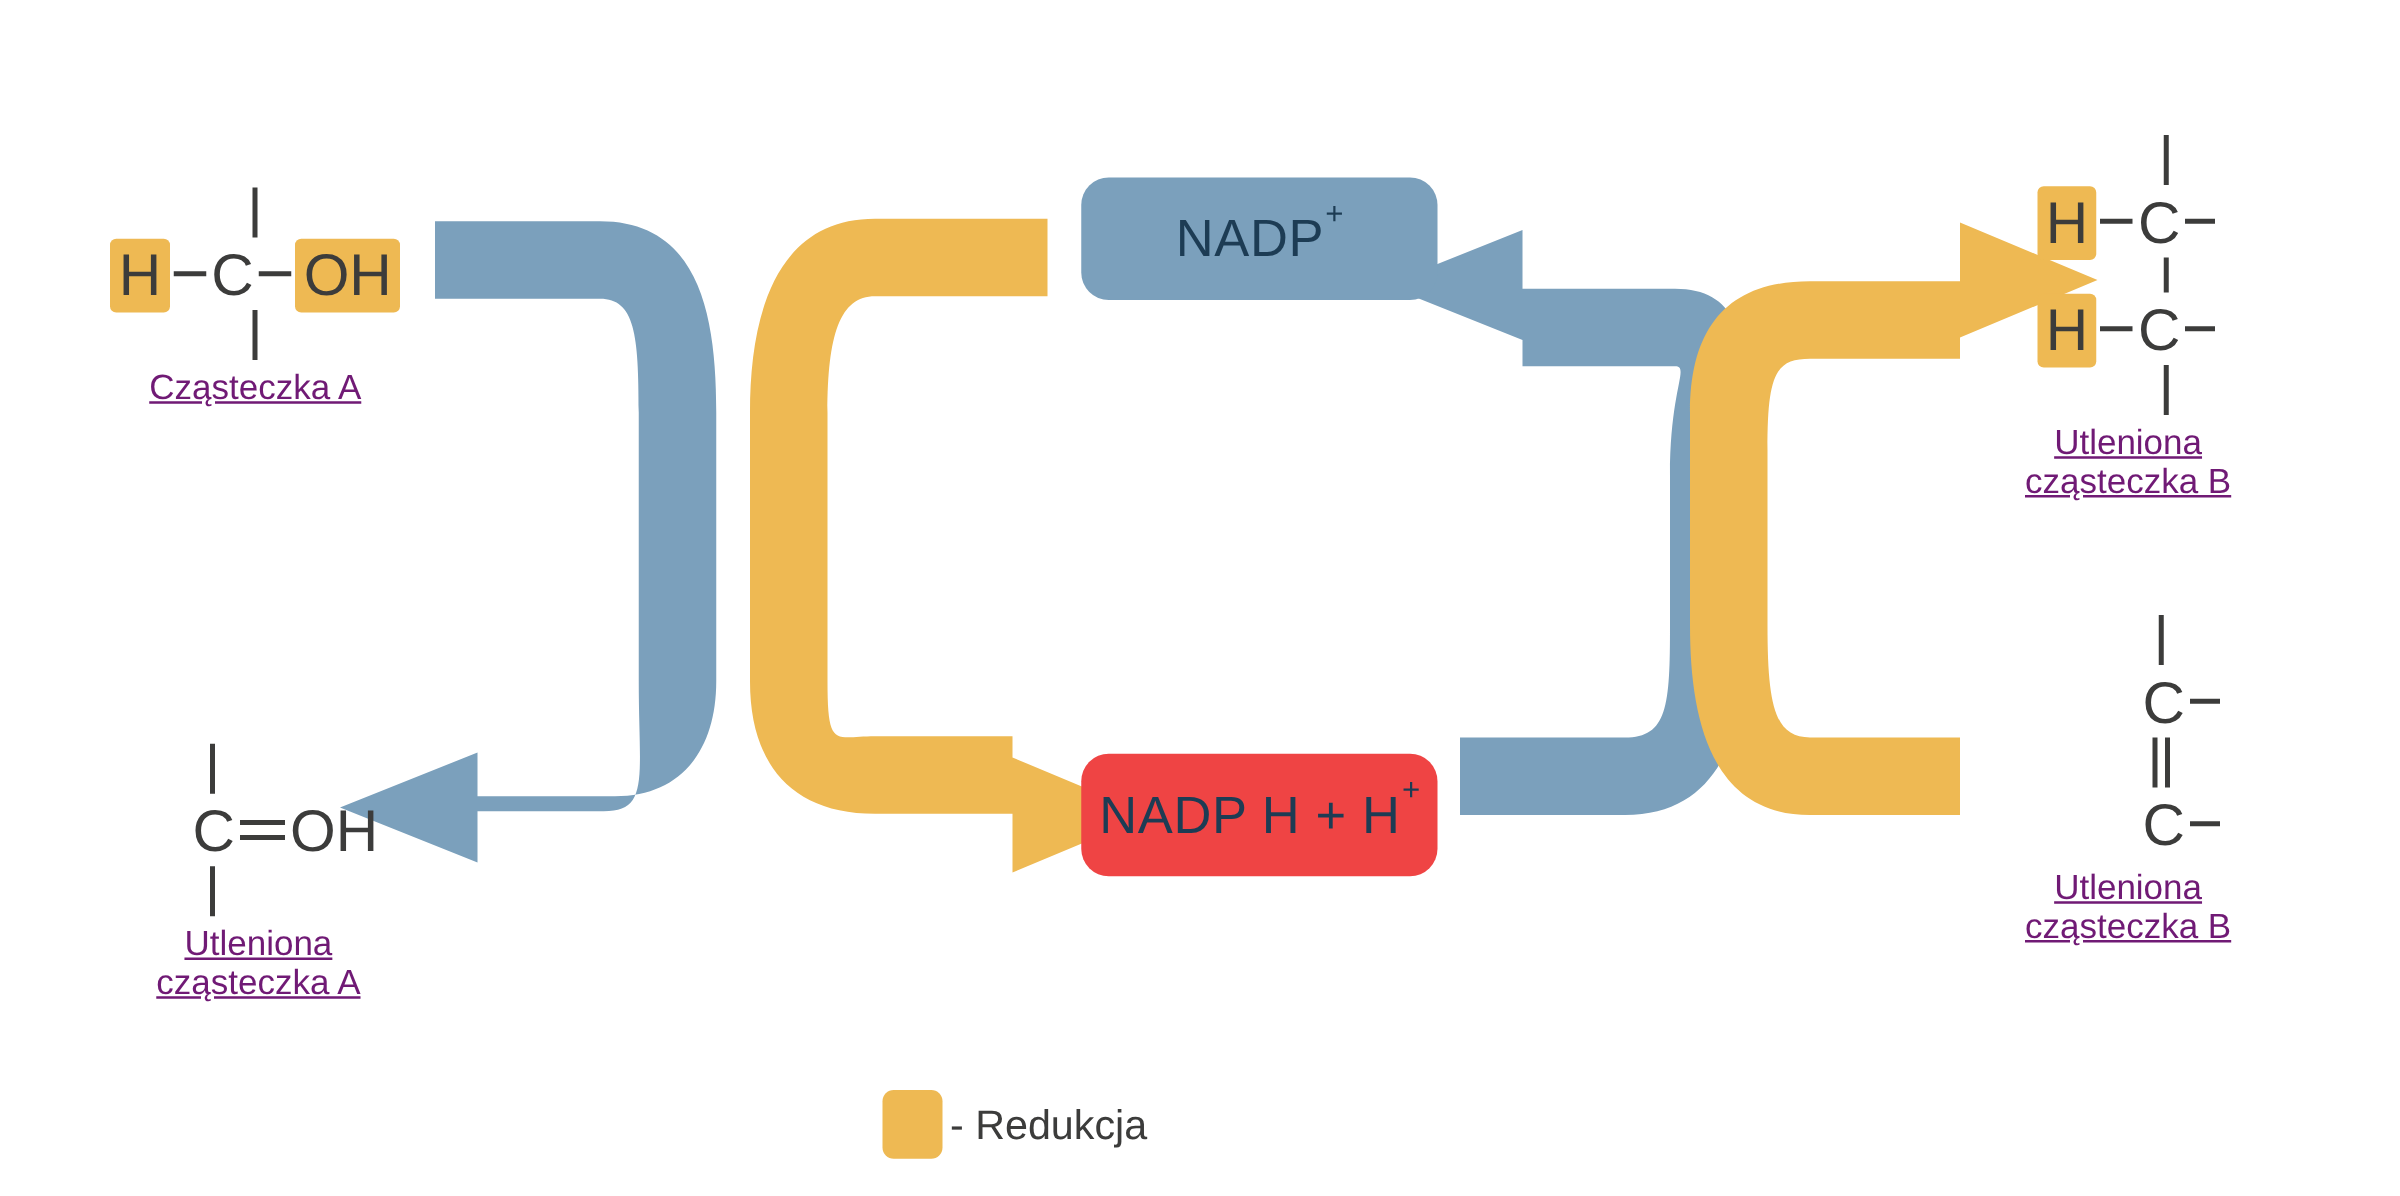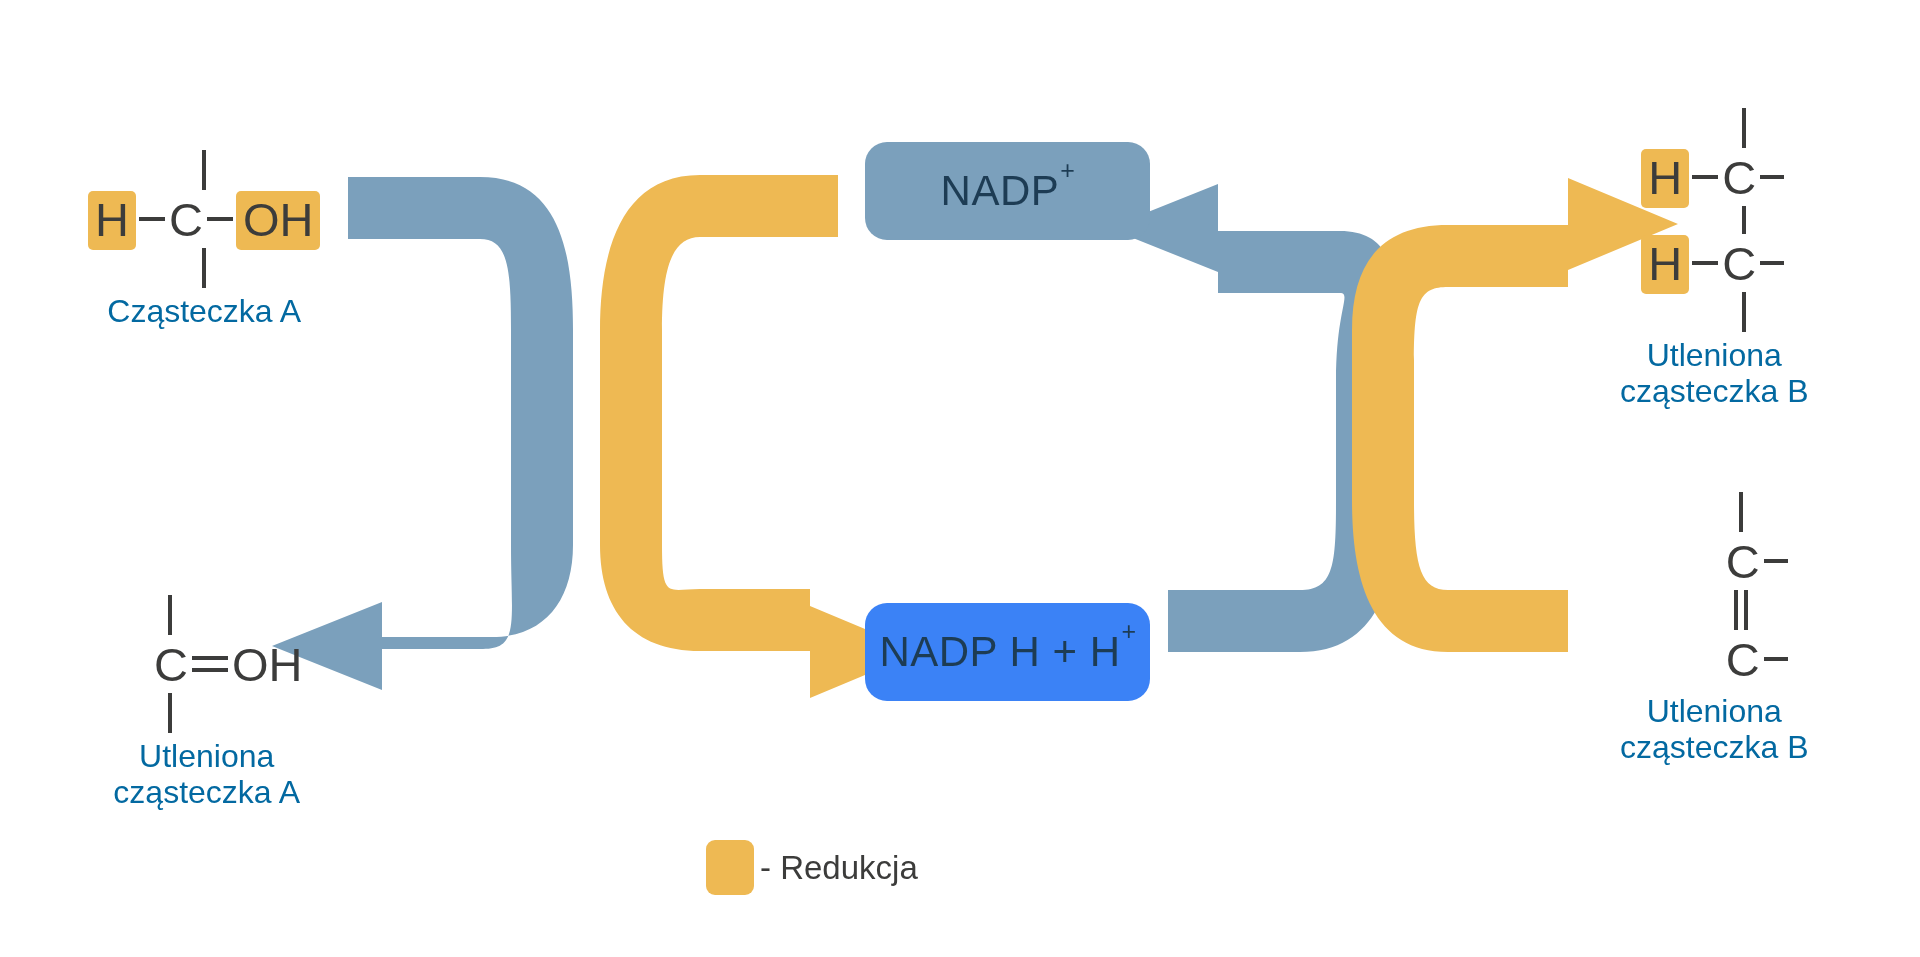--- a/index.html
+++ b/index.html
@@ -93,25 +93,26 @@
     top: 0;
     width: 4px;
     height: 40px;
     background: #3c3c3b;
   }
   .bond-v.dbl::before { left: 4px; }
   .bond-v.dbl::after  { left: 14px; }
 
   .mol-caption {
     margin-top: 6px;
-    font-size: 32px;
+    font-size: 28px;
     line-height: 1.12;
-    color: #0369a1;
+    color: #701a75;
     text-align: center;
     white-space: pre-line;
+    text-decoration: underline;
   }
 
   
   .nadp-box {
     position: absolute;
     display: flex;
     align-items: center;
     justify-content: center;
     border-radius: 22px;
     color: #1d3c54;
@@ -127,28 +128,28 @@
     left: 1px;
   }
   #nadp-plus-box {
     left: 865px; top: 142px;
     width: 285px; height: 98px;
     background: #7ba0bc;
   }
   #nadph-box {
     left: 865px; top: 603px;
     width: 285px; height: 98px;
-    background: #3b82f6;
+    background: #ef4444;
   }
 
   
   #legend {
     position: absolute;
     left: 706px;
-    top: 840px;
+    top: 872px;
     display: flex;
     align-items: center;
     gap: 44px;
   }
   .legend-item {
     display: flex;
     align-items: center;
   }
   .legend-swatch {
     width: 48px;

